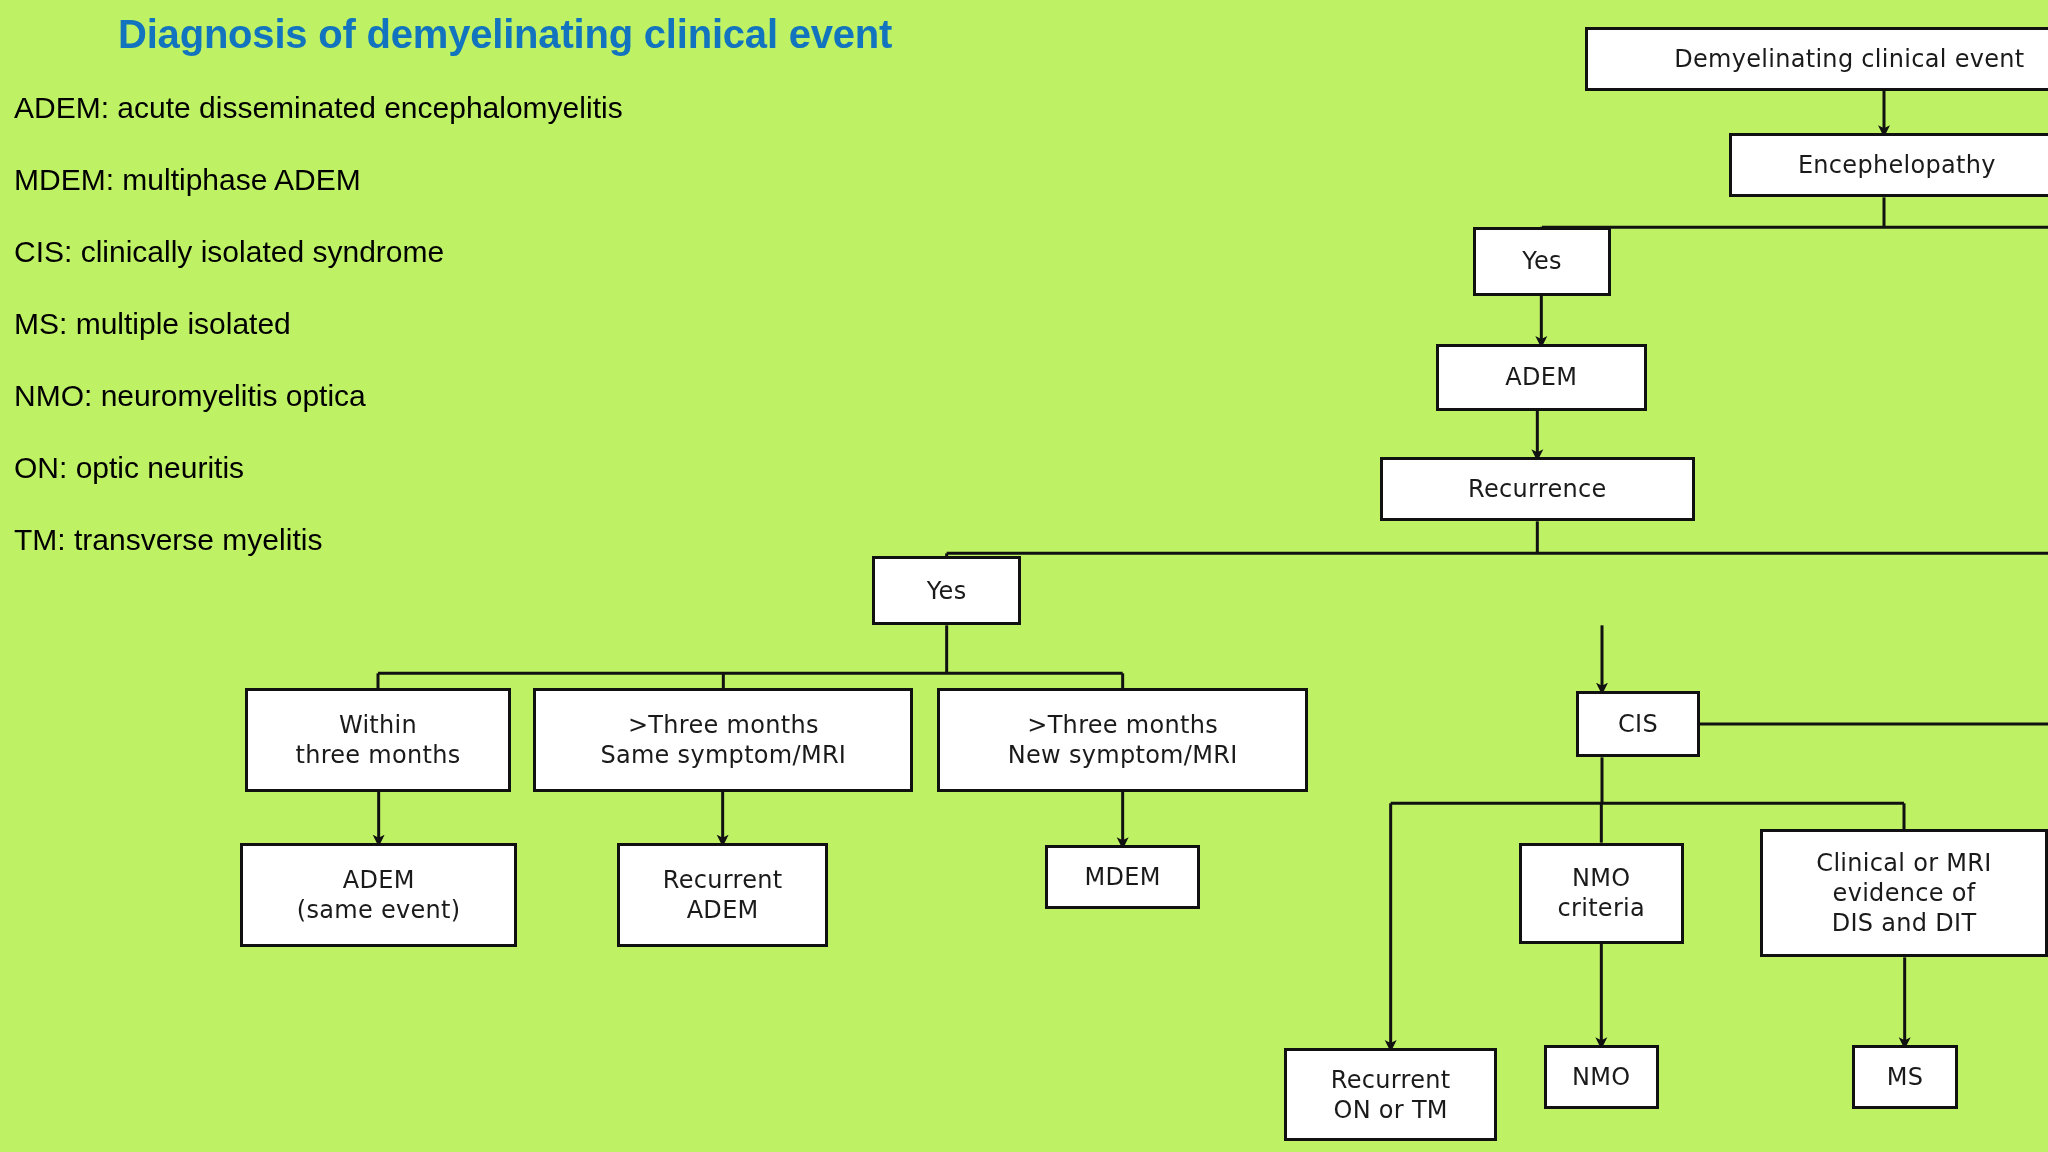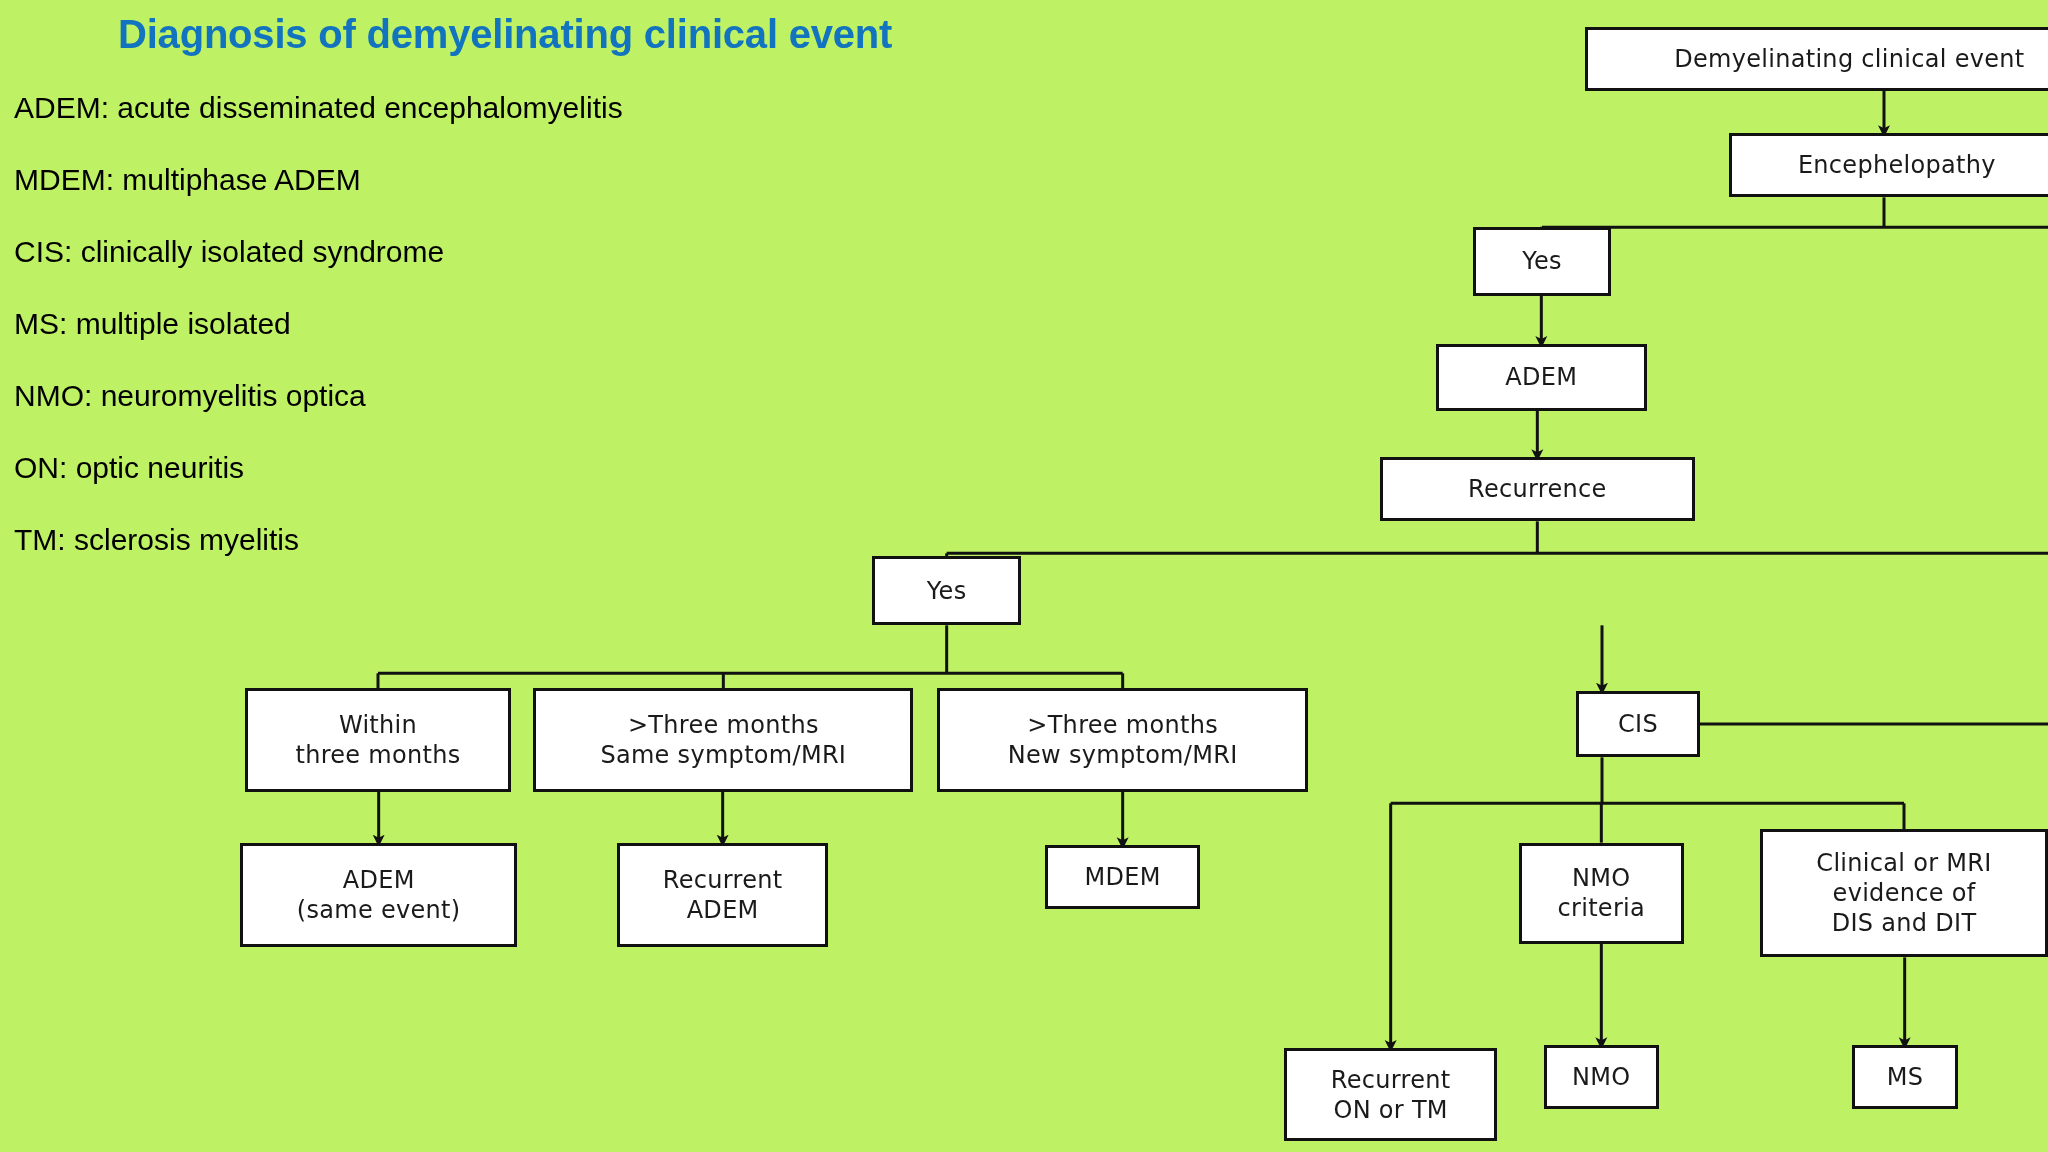--- a/index.html
+++ b/index.html
@@ -87,21 +87,21 @@
 
   <div id="legend-panel">
     <div id="legend-title">Diagnosis of demyelinating clinical event</div>
     <div id="legend-list">
       <div class="legend-item">ADEM: acute disseminated encephalomyelitis</div>
       <div class="legend-item">MDEM: multiphase ADEM</div>
       <div class="legend-item">CIS: clinically isolated syndrome</div>
       <div class="legend-item">MS: multiple isolated</div>
       <div class="legend-item">NMO: neuromyelitis optica</div>
       <div class="legend-item">ON: optic neuritis</div>
-      <div class="legend-item">TM: sclerosis myelitis</div>
+      <div class="legend-item">TM: transverse myelitis</div>
     </div>
   </div>
 
   <div id="flowchart">
     <svg id="flow-svg" viewBox="0 0 2048 1152" xmlns="http://www.w3.org/2000/svg">
       <defs>
         <marker id="ar" markerWidth="14" markerHeight="14" refX="6" refY="7" orient="auto" markerUnits="userSpaceOnUse">
           <path d="M0,1 L12,7 L0,13 L3,7 Z" fill="#111111"></path>
         </marker>
       </defs>

